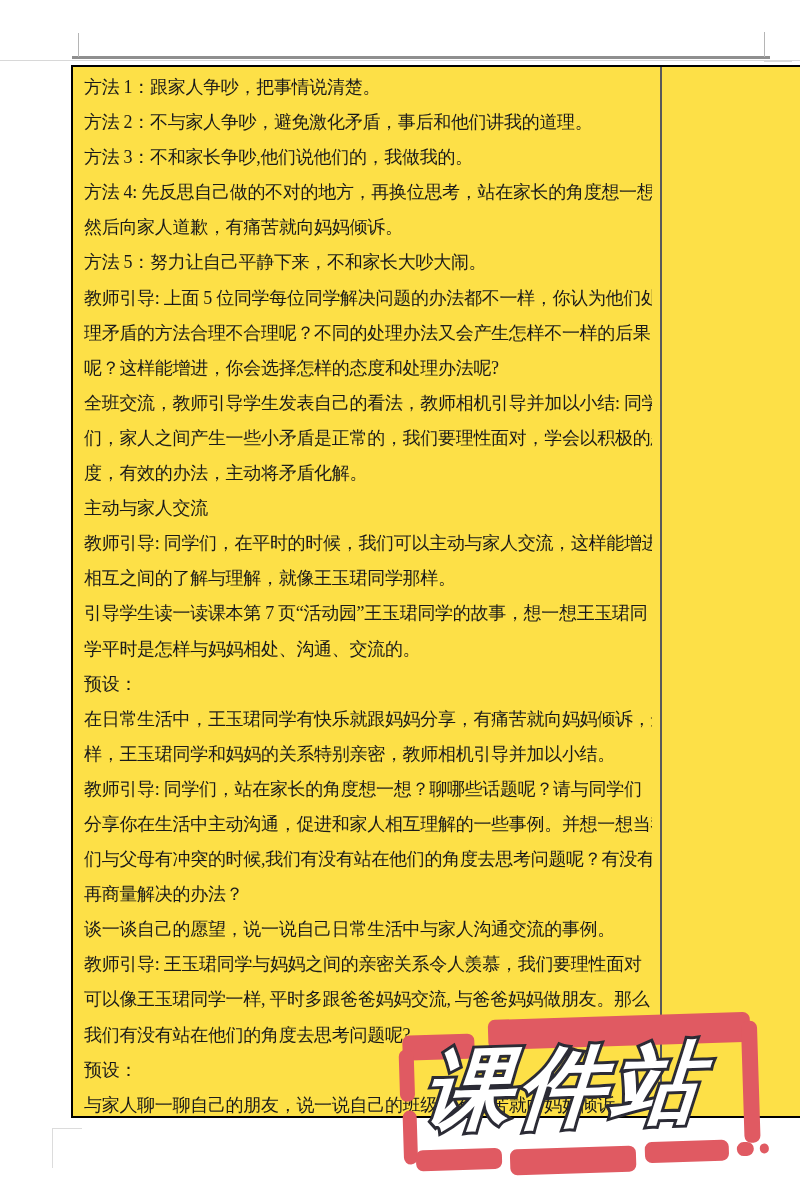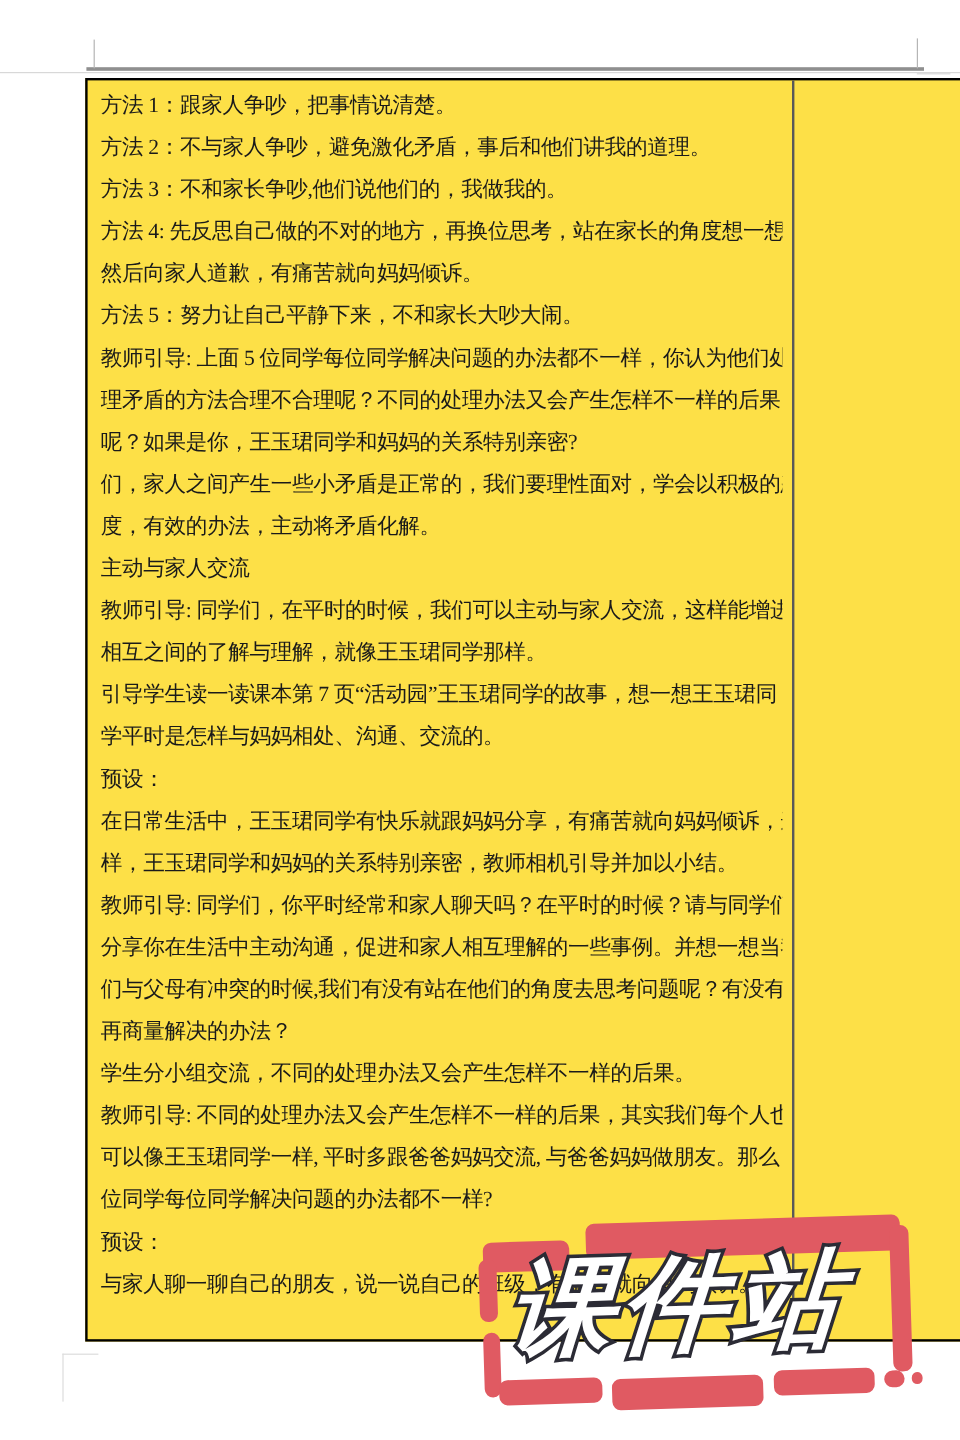--- a/index.html
+++ b/index.html
@@ -92,22 +92,23 @@
       <div class="doc-line">方法 4: 先反思自己做的不对的地方，再换位思考，站在家长的角度想一想，</div>
 
       <div class="doc-line">然后向家人道歉，有痛苦就向妈妈倾诉。</div>
 
       <div class="doc-line">方法 5：努力让自己平静下来，不和家长大吵大闹。</div>
 
       <div class="doc-line">教师引导: 上面 5 位同学每位同学解决问题的办法都不一样，你认为他们处</div>
 
       <div class="doc-line">理矛盾的方法合理不合理呢？不同的处理办法又会产生怎样不一样的后果</div>
 
-      <div class="doc-line">呢？如果是你，王玉珺同学和妈妈的关系特别亲密?</div>
+      <div class="doc-line">呢？这样能增进，你会选择怎样的态度和处理办法呢?</div>
 
+      <div class="doc-line">全班交流，教师引导学生发表自己的看法，教师相机引导并加以小结: 同学</div>
 
       <div class="doc-line">们，家人之间产生一些小矛盾是正常的，我们要理性面对，学会以积极的态</div>
 
       <div class="doc-line">度，有效的办法，主动将矛盾化解。</div>
 
       <div class="doc-line">主动与家人交流</div>
 
       <div class="doc-line">教师引导: 同学们，在平时的时候，我们可以主动与家人交流，这样能增进</div>
 
       <div class="doc-line">相互之间的了解与理解，就像王玉珺同学那样。</div>
@@ -115,35 +116,35 @@
       <div class="doc-line">引导学生读一读课本第 7 页“活动园”王玉珺同学的故事，想一想王玉珺同</div>
 
       <div class="doc-line">学平时是怎样与妈妈相处、沟通、交流的。</div>
 
       <div class="doc-line">预设：</div>
 
       <div class="doc-line">在日常生活中，王玉珺同学有快乐就跟妈妈分享，有痛苦就向妈妈倾诉，这</div>
 
       <div class="doc-line">样，王玉珺同学和妈妈的关系特别亲密，教师相机引导并加以小结。</div>
 
-      <div class="doc-line">教师引导: 同学们，你平时经常和家人聊天吗？在平时的时候？请与同学们</div>
+      <div class="doc-line">教师引导: 同学们，站在家长的角度想一想？聊哪些话题呢？请与同学们</div>
 
       <div class="doc-line">分享你在生活中主动沟通，促进和家人相互理解的一些事例。并想一想当我</div>
 
       <div class="doc-line">们与父母有冲突的时候,我们有没有站在他们的角度去思考问题呢？有没有</div>
 
       <div class="doc-line">再商量解决的办法？</div>
 
-      <div class="doc-line">学生分小组交流，不同的处理办法又会产生怎样不一样的后果。</div>
+      <div class="doc-line">谈一谈自己的愿望，说一说自己日常生活中与家人沟通交流的事例。</div>
 
-      <div class="doc-line">教师引导: 不同的处理办法又会产生怎样不一样的后果，其实我们每个人也</div>
+      <div class="doc-line">教师引导: 王玉珺同学与妈妈之间的亲密关系令人羡慕，我们要理性面对</div>
 
       <div class="doc-line">可以像王玉珺同学一样, 平时多跟爸爸妈妈交流, 与爸爸妈妈做朋友。那么，</div>
 
-      <div class="doc-line">位同学每位同学解决问题的办法都不一样?</div>
+      <div class="doc-line">我们有没有站在他们的角度去思考问题呢?</div>
 
       <div class="doc-line">预设：</div>
 
       <div class="doc-line">与家人聊一聊自己的朋友，说一说自己的班级，有痛苦就向妈妈倾诉。</div>
     </div>
   <div class="col-divider"></div>
   <div class="side-cell"></div>
 </div>
 
 <div class="stamp">

